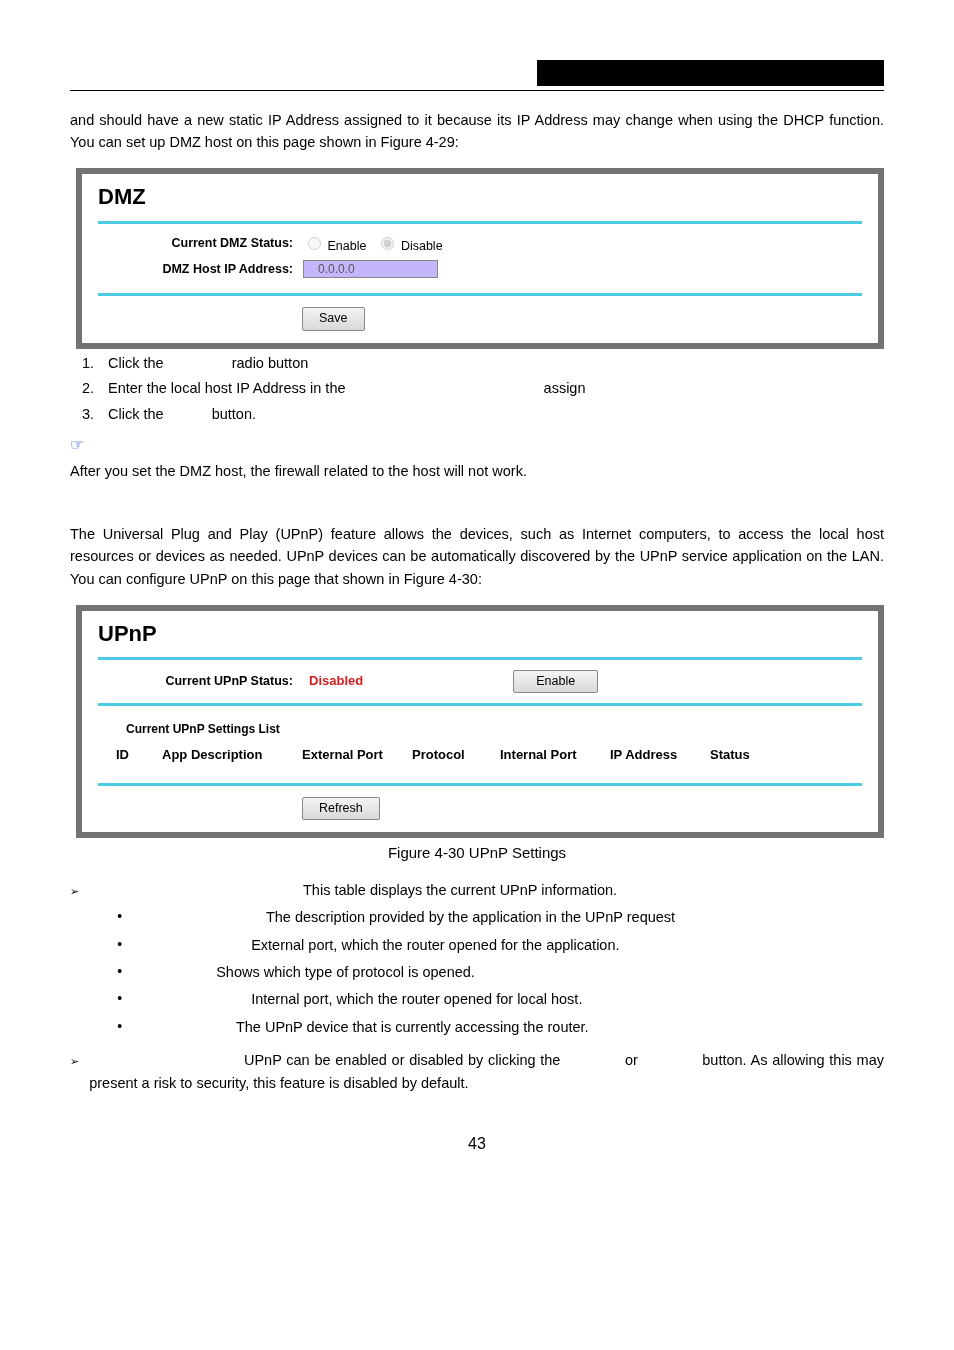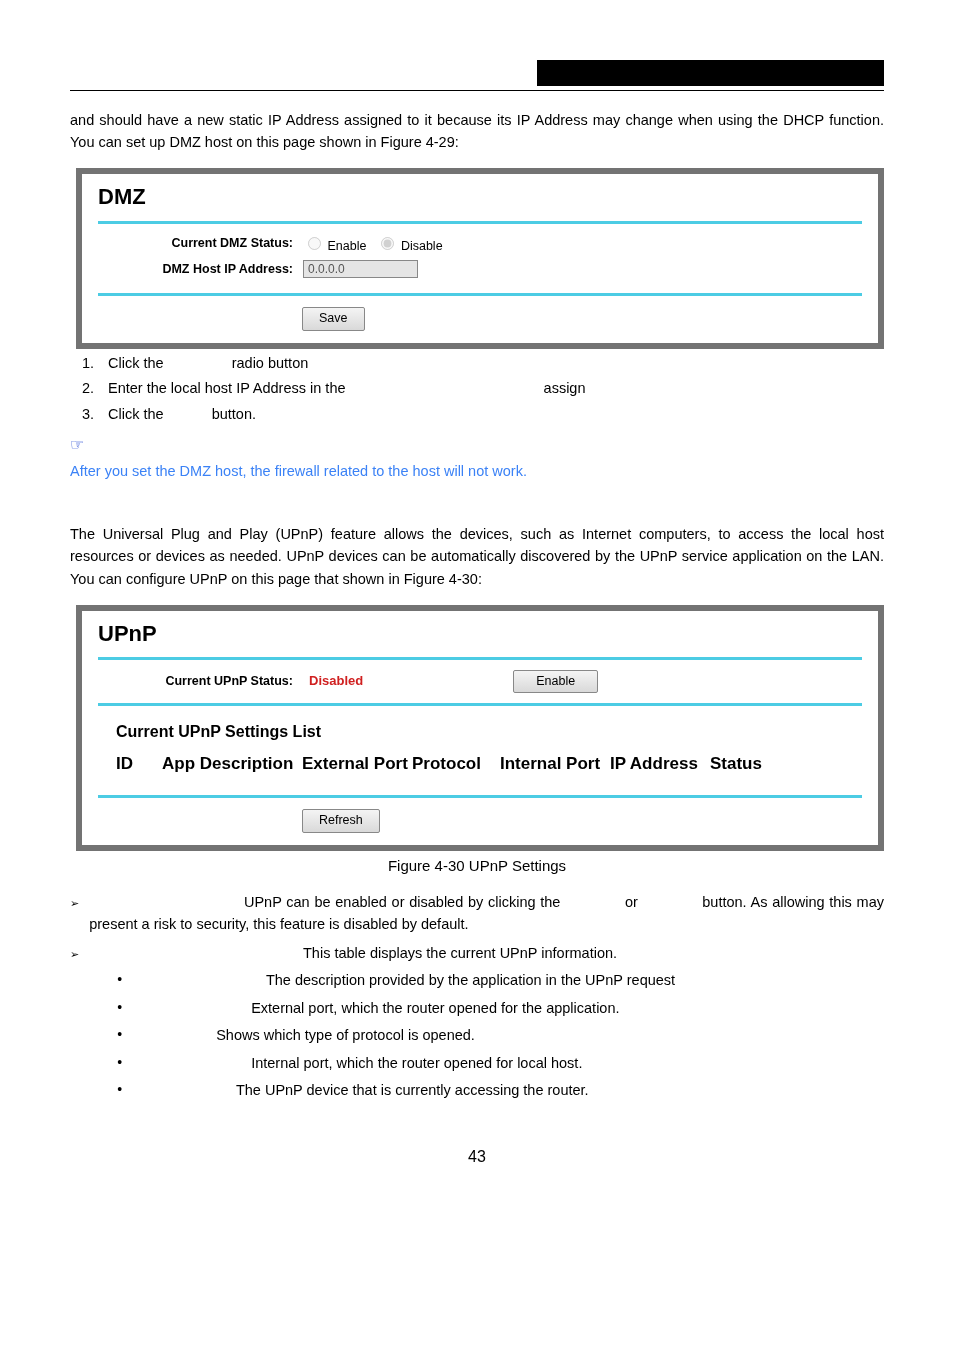--- a/index.html
+++ b/index.html
@@ -42,43 +42,43 @@
     font-size: 22px;
     margin: 0 0 2px 0;
   }
   .cyan-rule { height:3px; background:#4ccce4; width:100%; margin:6px 0 10px 0; }
   .dmz-row { display:flex; align-items:flex-start; gap:10px; margin:4px 0; }
   .dmz-lbl { width:195px; text-align:right; font-weight:bold; font-size:12.5px; }
   .ip-input {
     font-family: Tahoma, Arial, sans-serif;
     font-size:12px;
     border:1px solid #888;
-    padding:1px 4px;
+    padding:1px 14px;
     width:105px;
     color:#555;
-    background:#e5e5e5;
+    background:#c4b5fd;
   }
   .win-btn {
     display:inline-block;
     background: linear-gradient(#f4f4f4,#d9d9d9);
     border:1px solid #888;
     border-radius:2px;
     font-size:12.5px;
     padding:1px 16px;
     text-align:center;
   }
   .caption { text-align:center; font-size:15px; margin:3px 0 8px 0; }
   ol.instr { margin:3px 0 8px 0; padding-left:28px; }
   ol.instr li { padding-left:10px; margin:3px 0; }
   .hand { color:#1a3fcf; font-size:16px; margin:6px 0 2px 0; }
-  .note-blue { color:#3b82f6; }
+  .note-blue { color:#000000; }
   .upnp-status-row { display:flex; align-items:center; margin:6px 0 10px 0; }
   .disabled-red { color:#d02020; font-weight:bold; font-size:13px; margin-left:16px; }
-  .upnp-list-title { font-weight:bold; font-size:16px; margin:14px 0 6px 18px; }
-  .upnp-header { display:flex; font-weight:bold; font-size:17px; margin:4px 0 18px 18px; }
+  .upnp-list-title { font-weight:bold; font-size:12px; margin:14px 0 6px 28px; }
+  .upnp-header { display:flex; font-weight:bold; font-size:13px; margin:4px 0 18px 18px; }
   ul.arrow { list-style:none; padding:0; margin:14px 0 0 0; }
   ul.arrow > li { display:flex; gap:10px; margin:6px 0; }
   ul.arrow > li::before { content:"➢"; font-size:11px; margin-top:4px; }
   .arrow-body { flex:1; text-align:justify; }
   ul.dot { list-style:none; padding:0; margin:0 0 0 28px; }
   ul.dot > li { display:flex; gap:10px; margin:5px 0; }
   ul.dot > li::before { content:"•"; font-size:14px; }
   .pagenum { text-align:center; font-size:16px; margin-top:38px; }
   .sec-heading { font-size:17px; font-weight:bold; color:#fff; height:0; overflow:hidden; }
 </style>
@@ -163,47 +163,47 @@
     <div class="cyan-rule"></div>
     <div style="margin-left:204px;">
       <span class="win-btn">Refresh</span>
     </div>
   </div>
   <div class="caption">Figure 4-30   UPnP Settings</div>
 
   <ul class="arrow">
     <li>
       <div class="arrow-body">
+        <span style="display:inline-block;width:210px;"></span>
+        <span> This table displays the current UPnP information.</span>
+        <ul class="dot">
+          <li>
+              <div><span style="display:inline-block;width:130px;"></span><span> The description provided by the application in the UPnP request</span></div>
+            </li>
+          <li>
+              <div><span style="display:inline-block;width:115px;"></span><span> External port, which the router opened for the application.</span></div>
+            </li>
+          <li>
+              <div><span style="display:inline-block;width:80px;"></span><span> Shows which type of protocol is opened.</span></div>
+            </li>
+          <li>
+              <div><span style="display:inline-block;width:115px;"></span><span> Internal port, which the router opened for local host.</span></div>
+            </li>
+          <li>
+              <div><span style="display:inline-block;width:100px;"></span><span> The UPnP device that is currently accessing the router.</span></div>
+            </li>
+        </ul>
+      </div>
+    </li>
+    <li>
+      <div class="arrow-body">
         <span style="display:inline-block;width:150px;"></span>
         <span> UPnP can be enabled or disabled by clicking the </span>
         <span style="display:inline-block;width:55px;"></span>
         <span> or </span>
         <span style="display:inline-block;width:55px;"></span>
         <span> button. As allowing this may present a risk to security, this feature is disabled by default.</span>
       </div>
     </li>
-    <li>
-      <div class="arrow-body">
-        <span style="display:inline-block;width:210px;"></span>
-        <span> This table displays the current UPnP information.</span>
-        <ul class="dot">
-          <li>
-              <div><span style="display:inline-block;width:130px;"></span><span> The description provided by the application in the UPnP request</span></div>
-            </li>
-          <li>
-              <div><span style="display:inline-block;width:115px;"></span><span> External port, which the router opened for the application.</span></div>
-            </li>
-          <li>
-              <div><span style="display:inline-block;width:80px;"></span><span> Shows which type of protocol is opened.</span></div>
-            </li>
-          <li>
-              <div><span style="display:inline-block;width:115px;"></span><span> Internal port, which the router opened for local host.</span></div>
-            </li>
-          <li>
-              <div><span style="display:inline-block;width:100px;"></span><span> The UPnP device that is currently accessing the router.</span></div>
-            </li>
-        </ul>
-      </div>
-    </li>
   </ul>
 
   <div class="pagenum">43</div>
 </div>
 
 </body></html>

